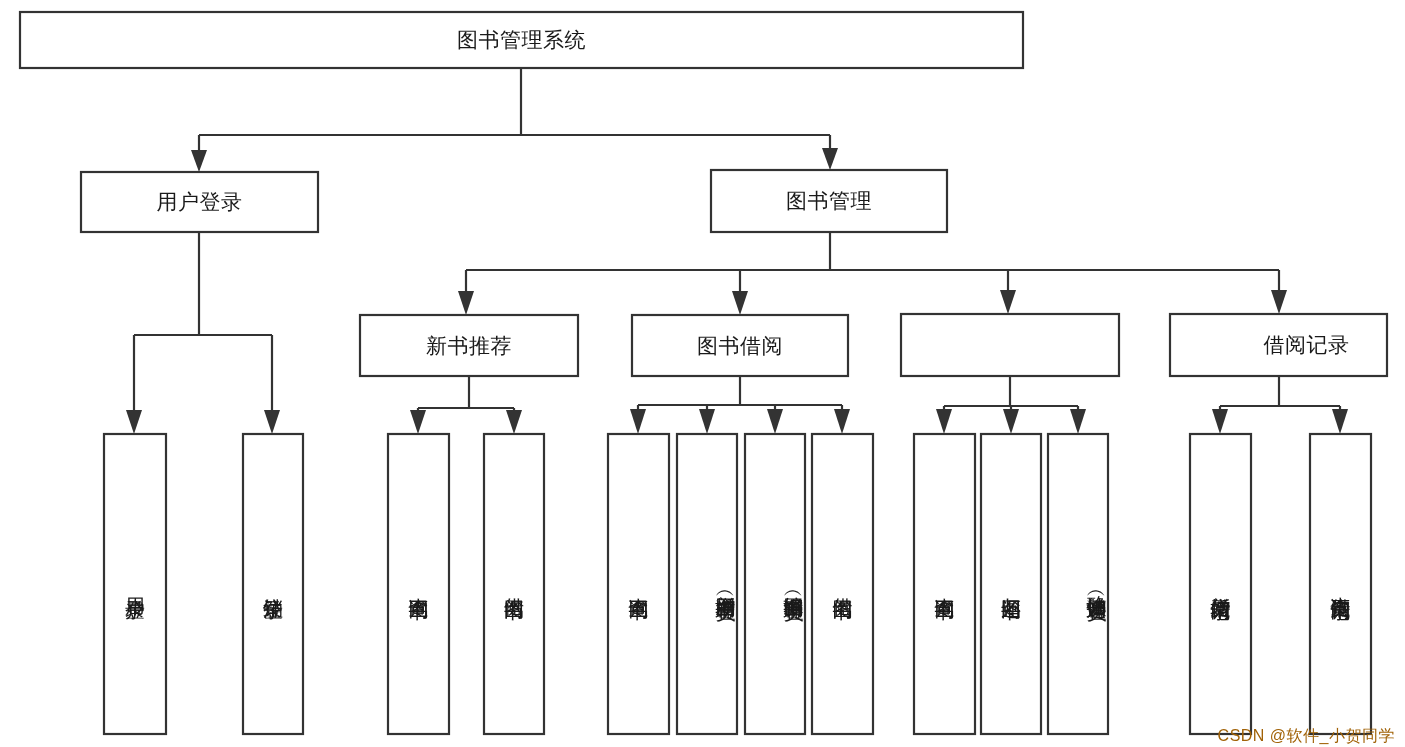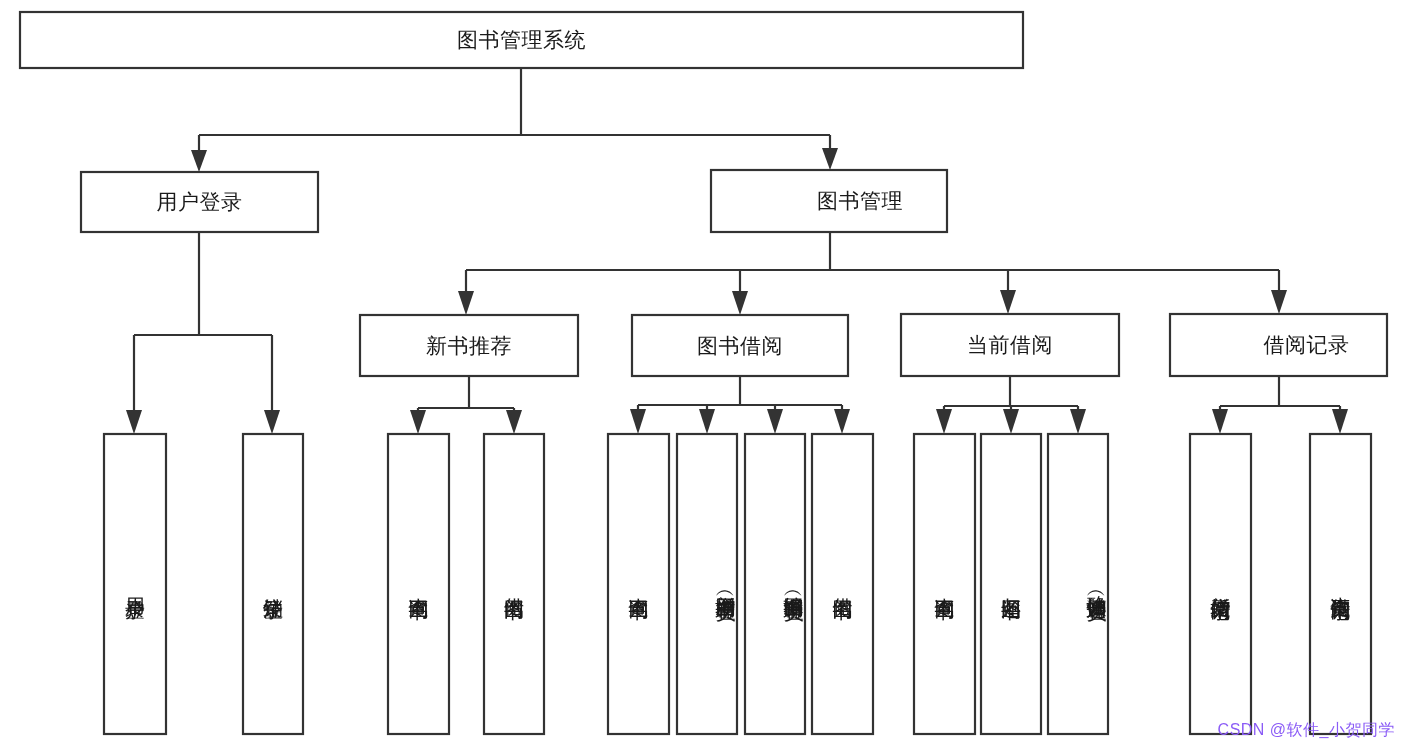--- a/index.html
+++ b/index.html
@@ -61,22 +61,22 @@
     line-height: 1.16;
     writing-mode: vertical-rl;
     text-orientation: upright;
     letter-spacing: 1px;
     white-space: nowrap;
     pointer-events: none;
   }
   .watermark {
     position: absolute;
     right: 10px;
-    bottom: 6px;
-    color: #8b5cf6;
+    bottom: 0;
+    color: #a16207;
     font-size: 16px;
     letter-spacing: 0.5px;
     white-space: nowrap;
     pointer-events: none;
   }
 </style>
 </head>
 <body>
 
 <div id="diagram-root">
@@ -176,25 +176,24 @@
       <path class="edge-line" d="M 1220 406 L 1220 412"></path>
       <polygon class="arrow-head" points="1212,409 1228,409 1220,434"></polygon>
       <path class="edge-line" d="M 1340 406 L 1340 412"></path>
       <polygon class="arrow-head" points="1332,409 1348,409 1340,434"></polygon>
     </g>
   </svg>
 
   <div class="node-label-h" style="left:20px;  top:12px;  width:1003px; height:56px;">图书管理系统</div>
 
   <div class="node-label-h" style="left:81px;  top:172px; width:237px; height:60px;">用户登录</div>
-  <div class="node-label-h" style="left:742px; top:170px; width:236px; height:62px;">图书管理</div>
+  <div class="node-label-h" style="left:711px; top:170px; width:236px; height:62px;">图书管理</div>
 
   <div class="node-label-h" style="left:360px;  top:315px; width:218px; height:61px;">新书推荐</div>
   <div class="node-label-h" style="left:632px;  top:315px; width:216px; height:61px;border-radius:19px;">图书借阅</div>
-  <div class="node-label-h" style="left:901px;  top:314px; width:218px; height:62px;">当前借阅</div>
   <div class="node-label-h" style="left:1170px; top:314px; width:217px; height:62px;padding-left:28px;">借阅记录</div>
 
   <div class="node-label-v" style="left:104px;  top:434px; width:62px; height:300px;">用户登录</div>
   <div class="node-label-v" style="left:243px;  top:434px; width:60px; height:300px;">注销登录</div>
   <div class="node-label-v" style="left:388px;  top:434px; width:61px; height:300px;">查询图书</div>
   <div class="node-label-v" style="left:484px;  top:434px; width:60px; height:300px;">借阅图书</div>
   <div class="node-label-v" style="left:608px;  top:434px; width:61px; height:300px;">查询图书</div>
   <div class="node-label-v" style="left:677px;  top:434px; width:60px; height:300px; align-items:flex-start;">新增图书（管理员）</div>
   <div class="node-label-v" style="left:745px;  top:434px; width:60px; height:300px; align-items:flex-start;">编辑图书（管理员）</div>
   <div class="node-label-v" style="left:812px;  top:434px; width:61px; height:300px;">借阅图书</div>

